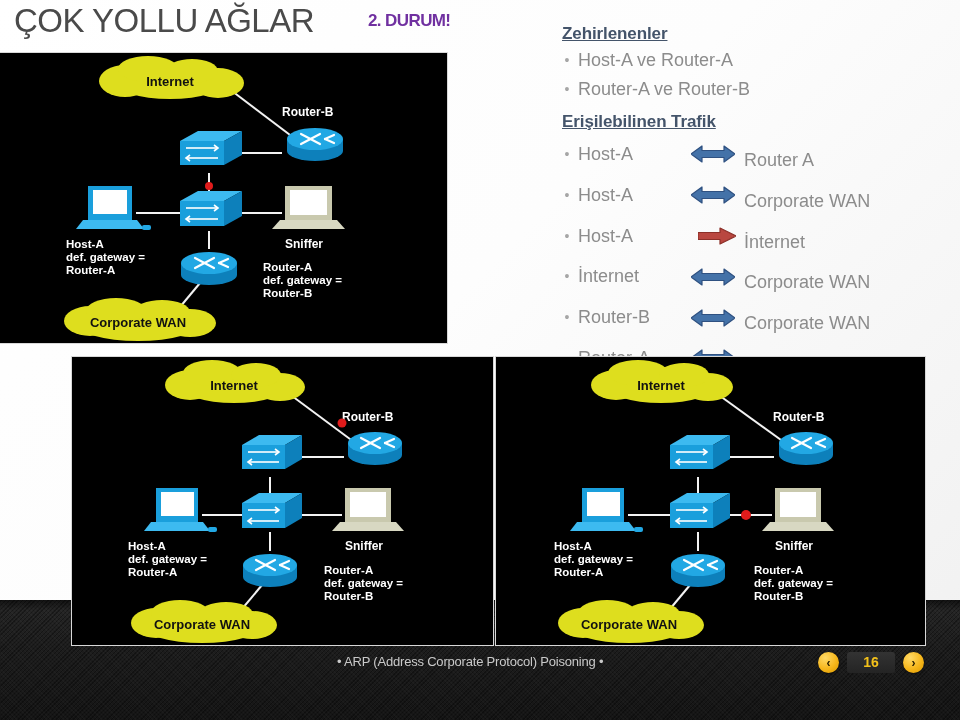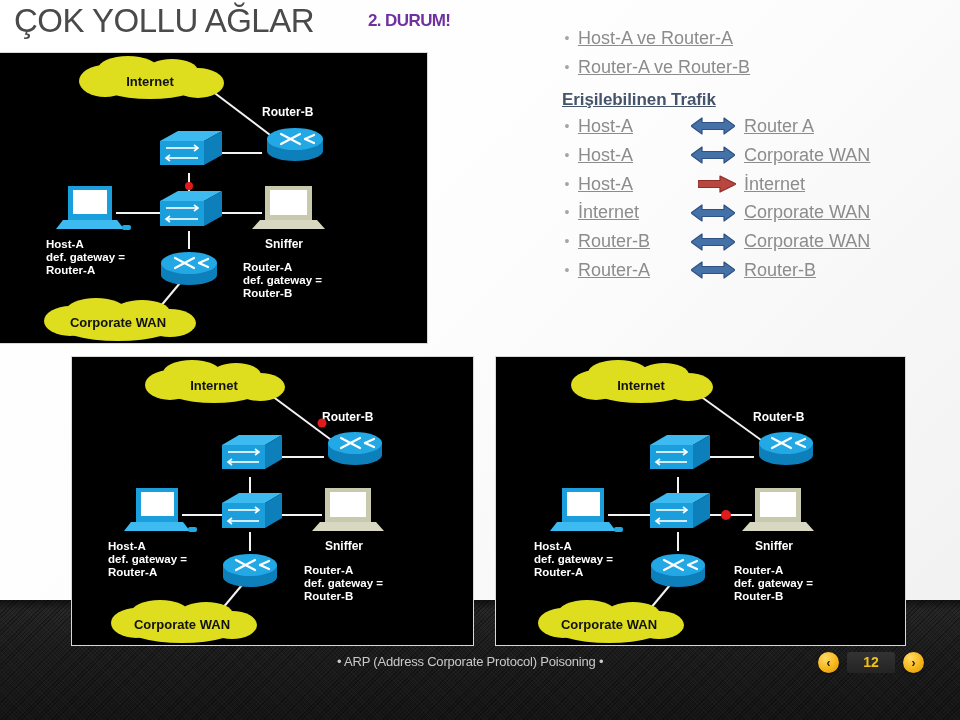--- a/index.html
+++ b/index.html
@@ -40,20 +40,21 @@
     color: #7030a0;
     white-space: nowrap;
   }
 
   
   .diagram {
     position: absolute;
     background: #000000;
     overflow: hidden;
     box-shadow: 0 0 0 1px #d8d8d8;
+    padding-left: 20px;
   }
   .diagram svg { display: block; width: 100%; height: 100%; }
 
   
   #content-col {
     position: absolute;
     left: 556px; top: 24px;
     width: 400px;
   }
   .sec-head {
@@ -73,29 +74,29 @@
     line-height: 28.5px;
     white-space: nowrap;
   }
   .bullet-dot {
     width: 22px;
     text-align: center;
     color: #a6a6a6;
     font-size: 14px;
     flex: 0 0 22px;
   }
-  .b-text { color: #8c8c8c; text-decoration: underline; }
+  .b-text { color: #8c8c8c; }
 
   #poisoned-block { margin-bottom: 9px; }
   #traffic-head { margin-top: 4px; }
 
   .traffic-list li { line-height: 28.8px; }
   .t-left  { flex: 0 0 104px; }
   .t-arrow { flex: 0 0 62px; display: flex; align-items: center; justify-content: center; }
-  .t-right { flex: 1 1 auto; }
+  .t-right { flex: 1 1 auto; margin-top: 12px; }
   .t-arrow svg { display: block; }
 
   
   #footer-band {
     position: absolute;
     left: 0; top: 600px;
     width: 960px; height: 120px;
     background-color: #1b1b1b;
     background-image:
       repeating-linear-gradient(45deg,  rgba(255,255,255,0.022) 0 1px, transparent 1px 3px),
@@ -260,20 +261,21 @@
         <ellipse cx="96" cy="258" rx="30" ry="13" fill="#dede1e"></ellipse>
         <ellipse cx="142" cy="259" rx="28" ry="12" fill="#dede1e"></ellipse>
         <text x="118" y="274" fill="#111111" font-size="13" font-weight="bold" text-anchor="middle" font-family="Liberation Sans, sans-serif">Corporate WAN</text>
       </g>
     </svg>
   </div>
 
   <div id="content-col">
 
     <div id="poisoned-block">
+      <div class="sec-head">Zehirlenenler</div>
       <ul class="bullet-list">
         <li>
           <span class="bullet-dot">•</span>
           <span class="b-text">Host-A ve Router-A</span>
         </li>
         <li>
           <span class="bullet-dot">•</span>
           <span class="b-text">Router-A ve Router-B</span>
         </li>
       </ul>
@@ -570,17 +572,17 @@
         <ellipse cx="91" cy="256" rx="29" ry="13" fill="#dede1e"></ellipse>
         <ellipse cx="137" cy="257" rx="27" ry="12" fill="#dede1e"></ellipse>
         <text x="113" y="272" fill="#111111" font-size="13" font-weight="bold" text-anchor="middle" font-family="Liberation Sans, sans-serif">Corporate WAN</text>
       </g>
     </svg>
   </div>
 
   <div id="footer-text">• ARP (Address Corporate Protocol) Poisoning •</div>
   <div id="footer-nav">
     <div class="nav-btn">‹</div>
-    <div id="page-number">12</div>
+    <div id="page-number">16</div>
     <div class="nav-btn">›</div>
   </div>
 
 </div>
 
 </body></html>

